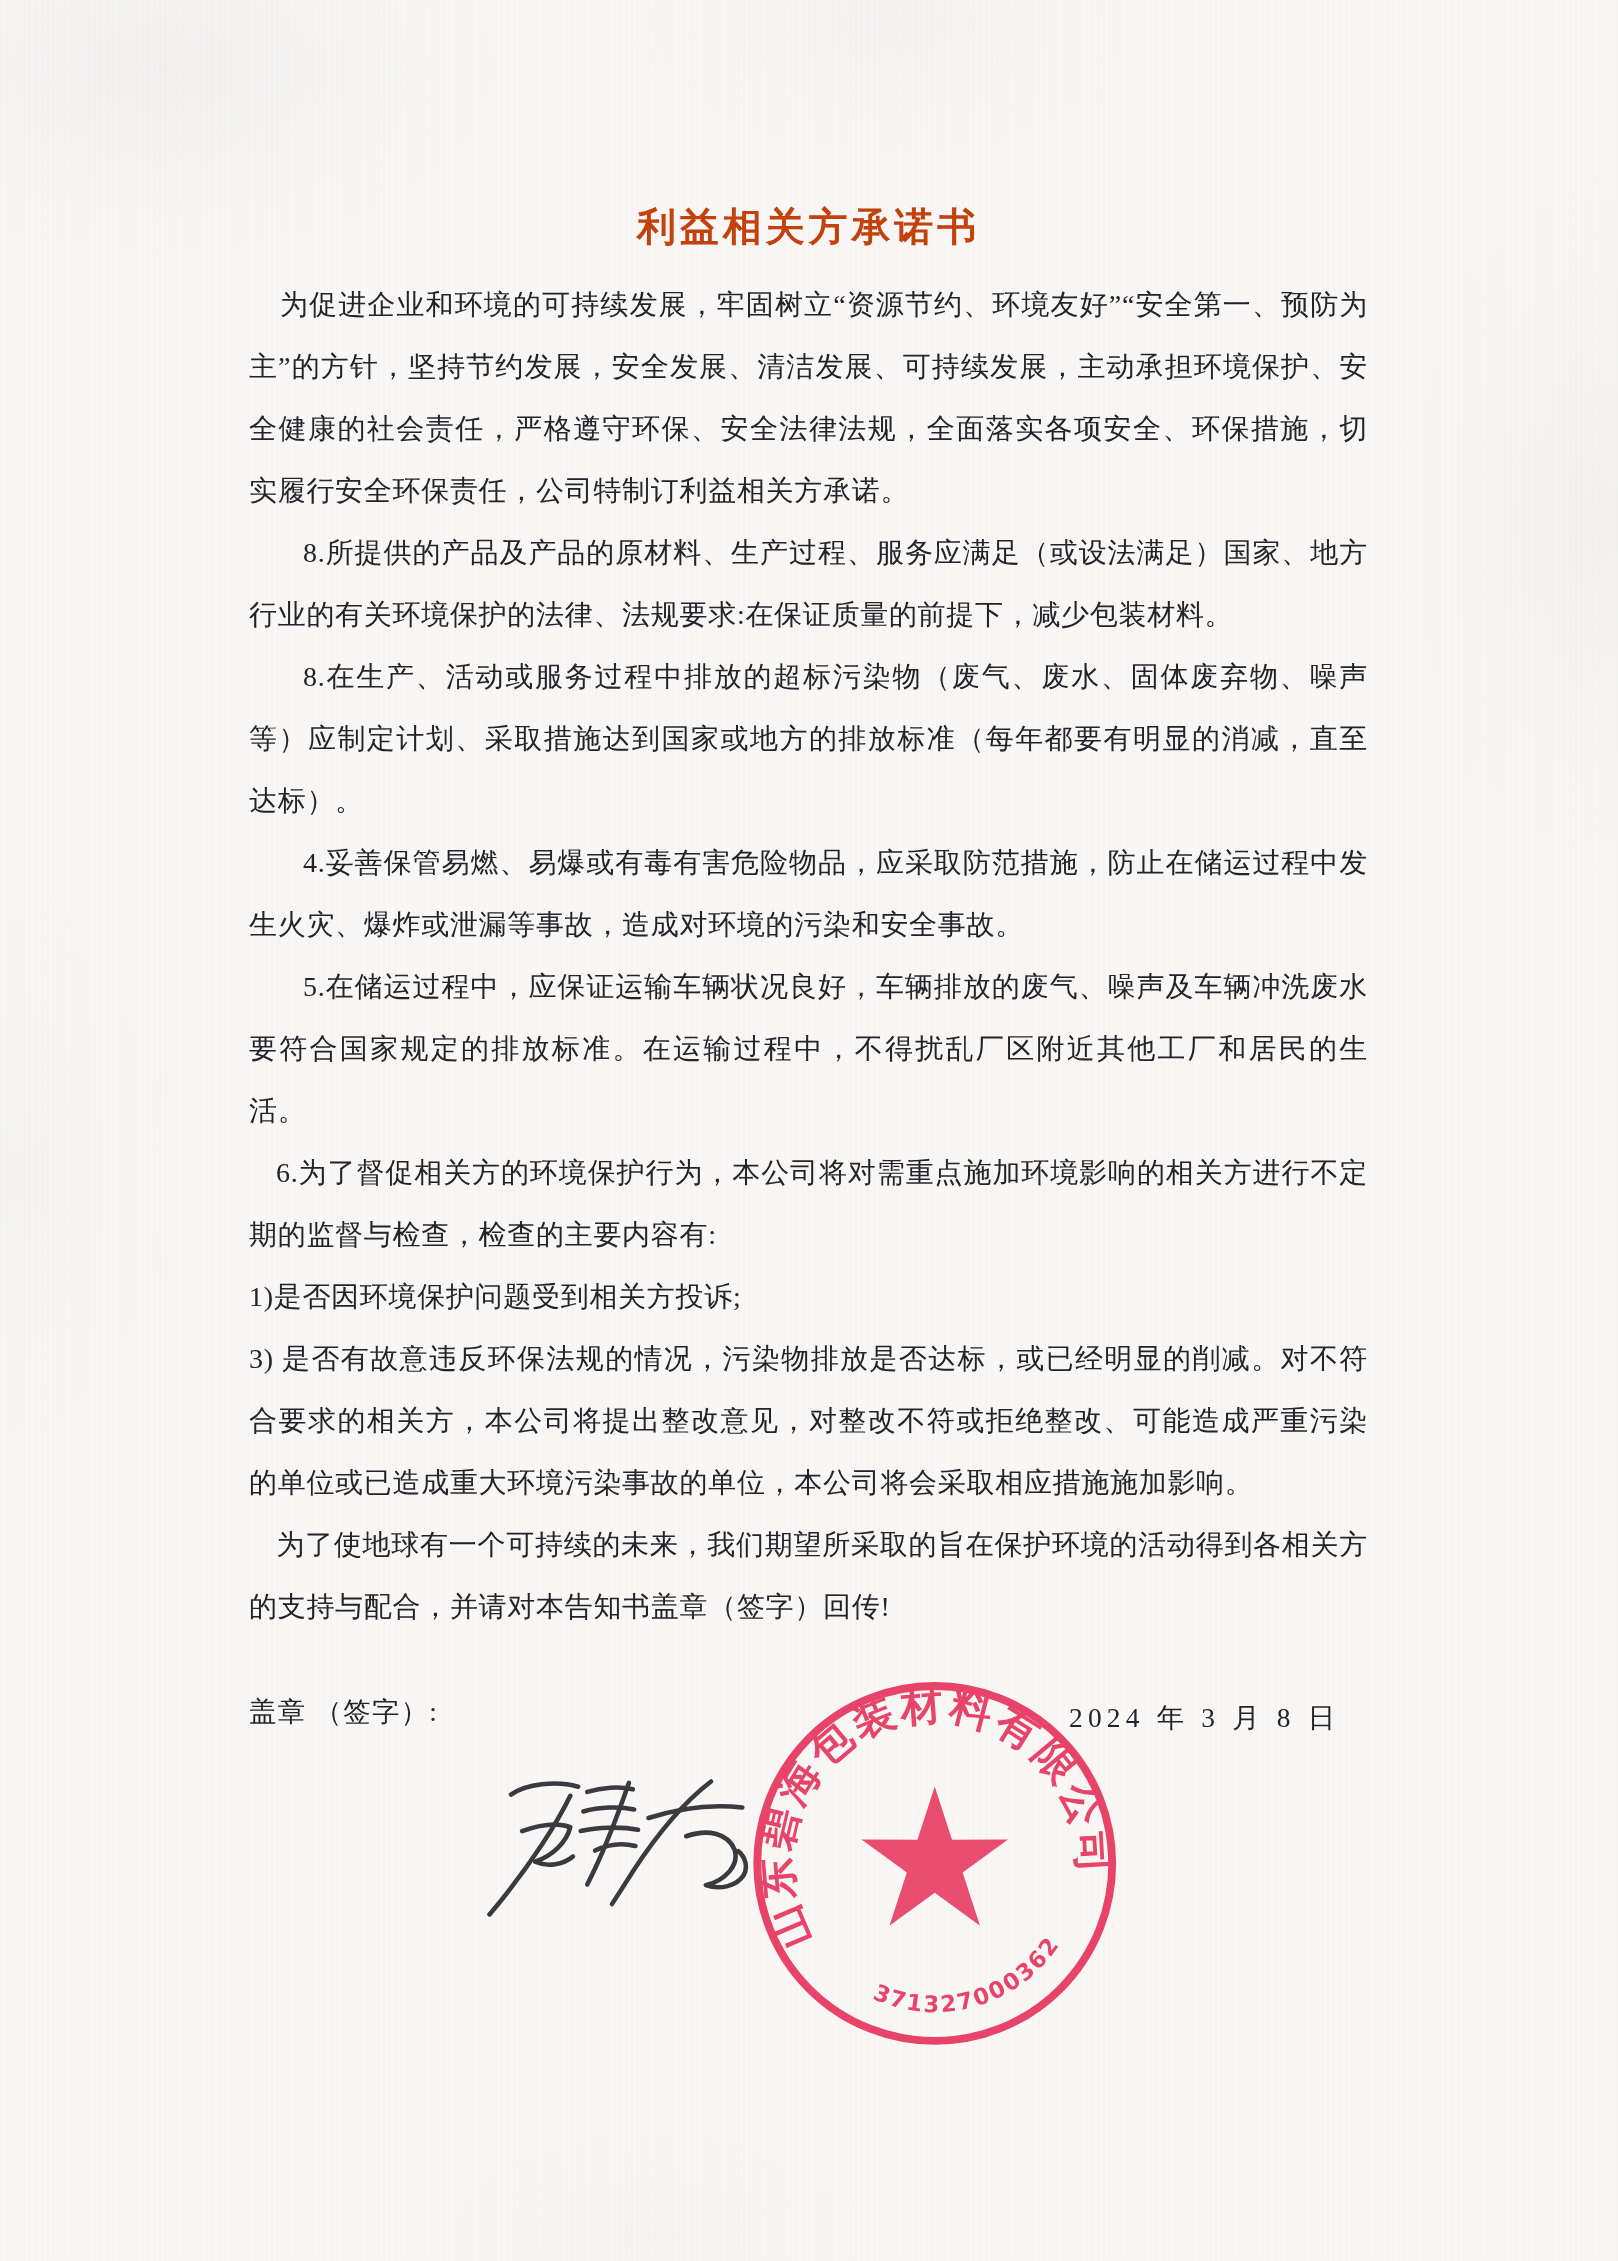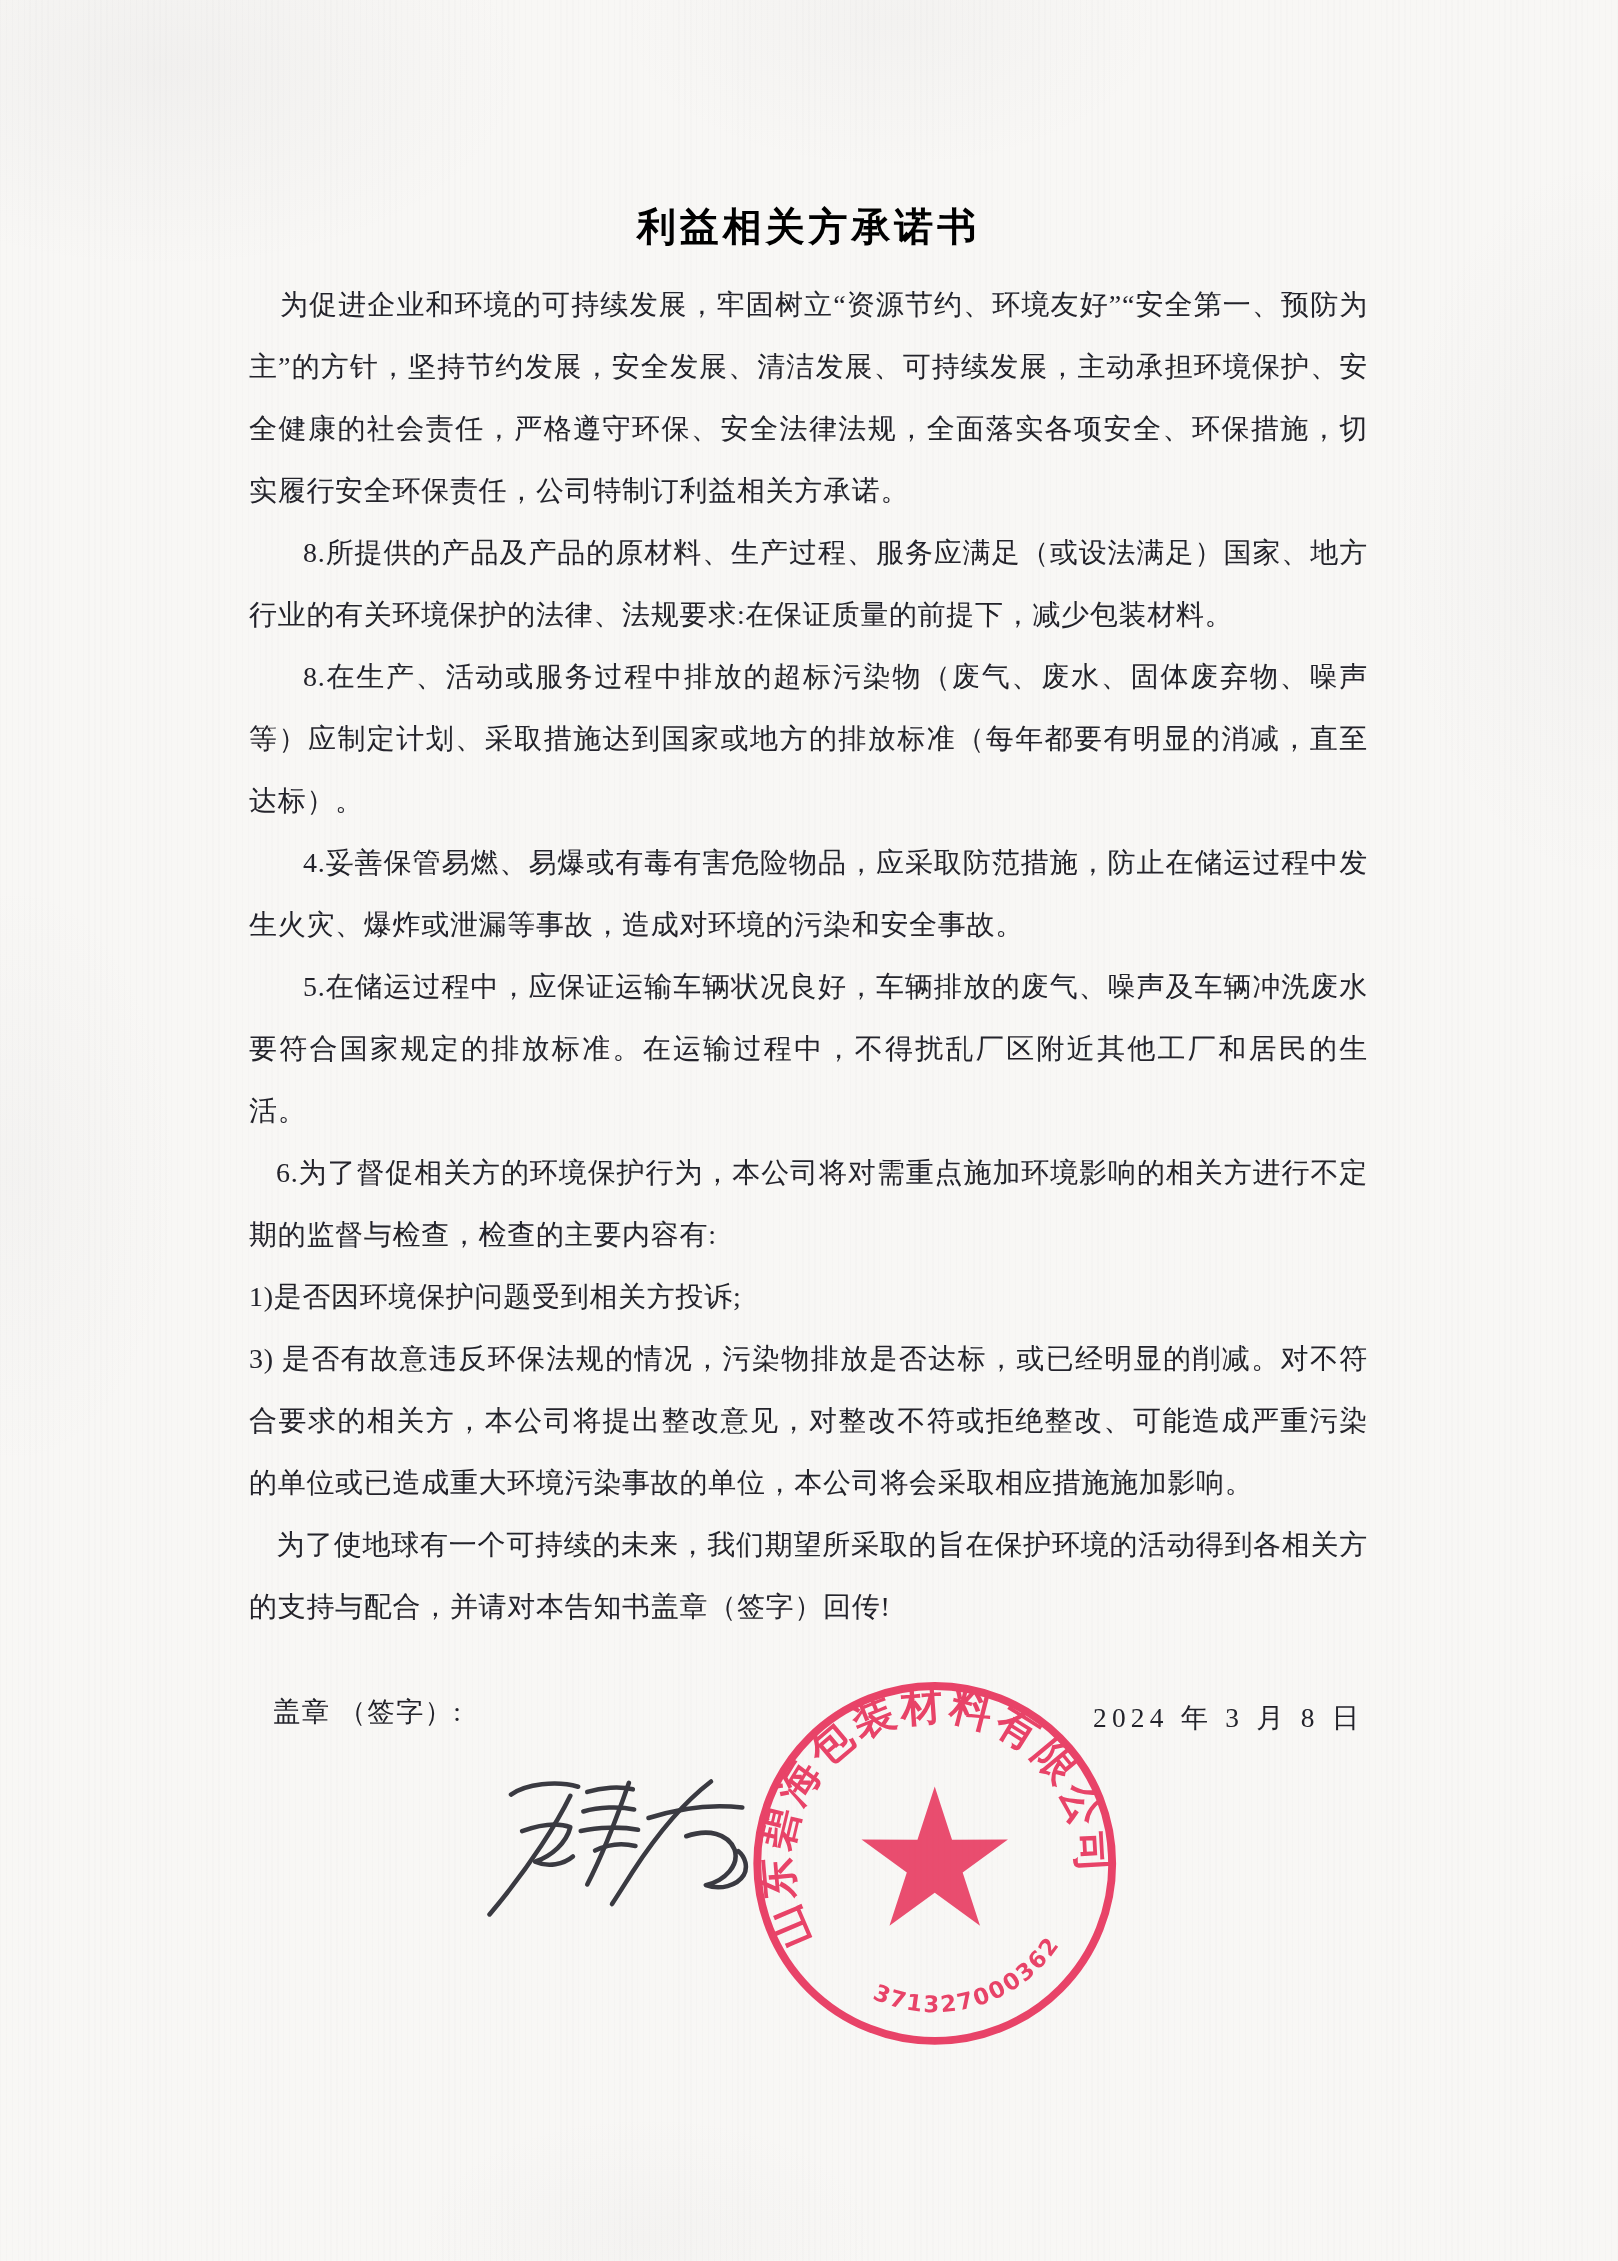--- a/index.html
+++ b/index.html
@@ -29,41 +29,40 @@
     width: 1119px;
     z-index: 2;
   }
   .doc-title {
     margin: 0 0 23.5px 0;
     font-size: 39px;
     line-height: 46px;
     font-weight: 700;
     letter-spacing: 3.9px;
     text-align: center;
-    color: #000000;
+    color: #c2410c;
   }
   .body-text p {
     margin: 0;
     font-size: 28px;
     line-height: 62px;
     text-align: justify;
     letter-spacing: 0.7px;
   }
   .ind-intro   { text-indent: 31px; }
   .ind-num     { text-indent: 54px; }
   .ind-six     { text-indent: 27px; }
   .ind-none    { text-indent: 0; }
   .ind-closing { text-indent: 27.4px; }
   .signoff {
     position: relative;
     margin-top: 43px;
     font-size: 27.4px;
     line-height: 62px;
     height: 62px;
-    margin-left: 24px;
   }
   .signoff .seal-label { letter-spacing: 1.3px; }
   .signoff .doc-date {
     position: absolute;
     left: 820px;
     top: 6.5px;
     letter-spacing: 5.2px;
     white-space: nowrap;
   }
   .signature-svg {

